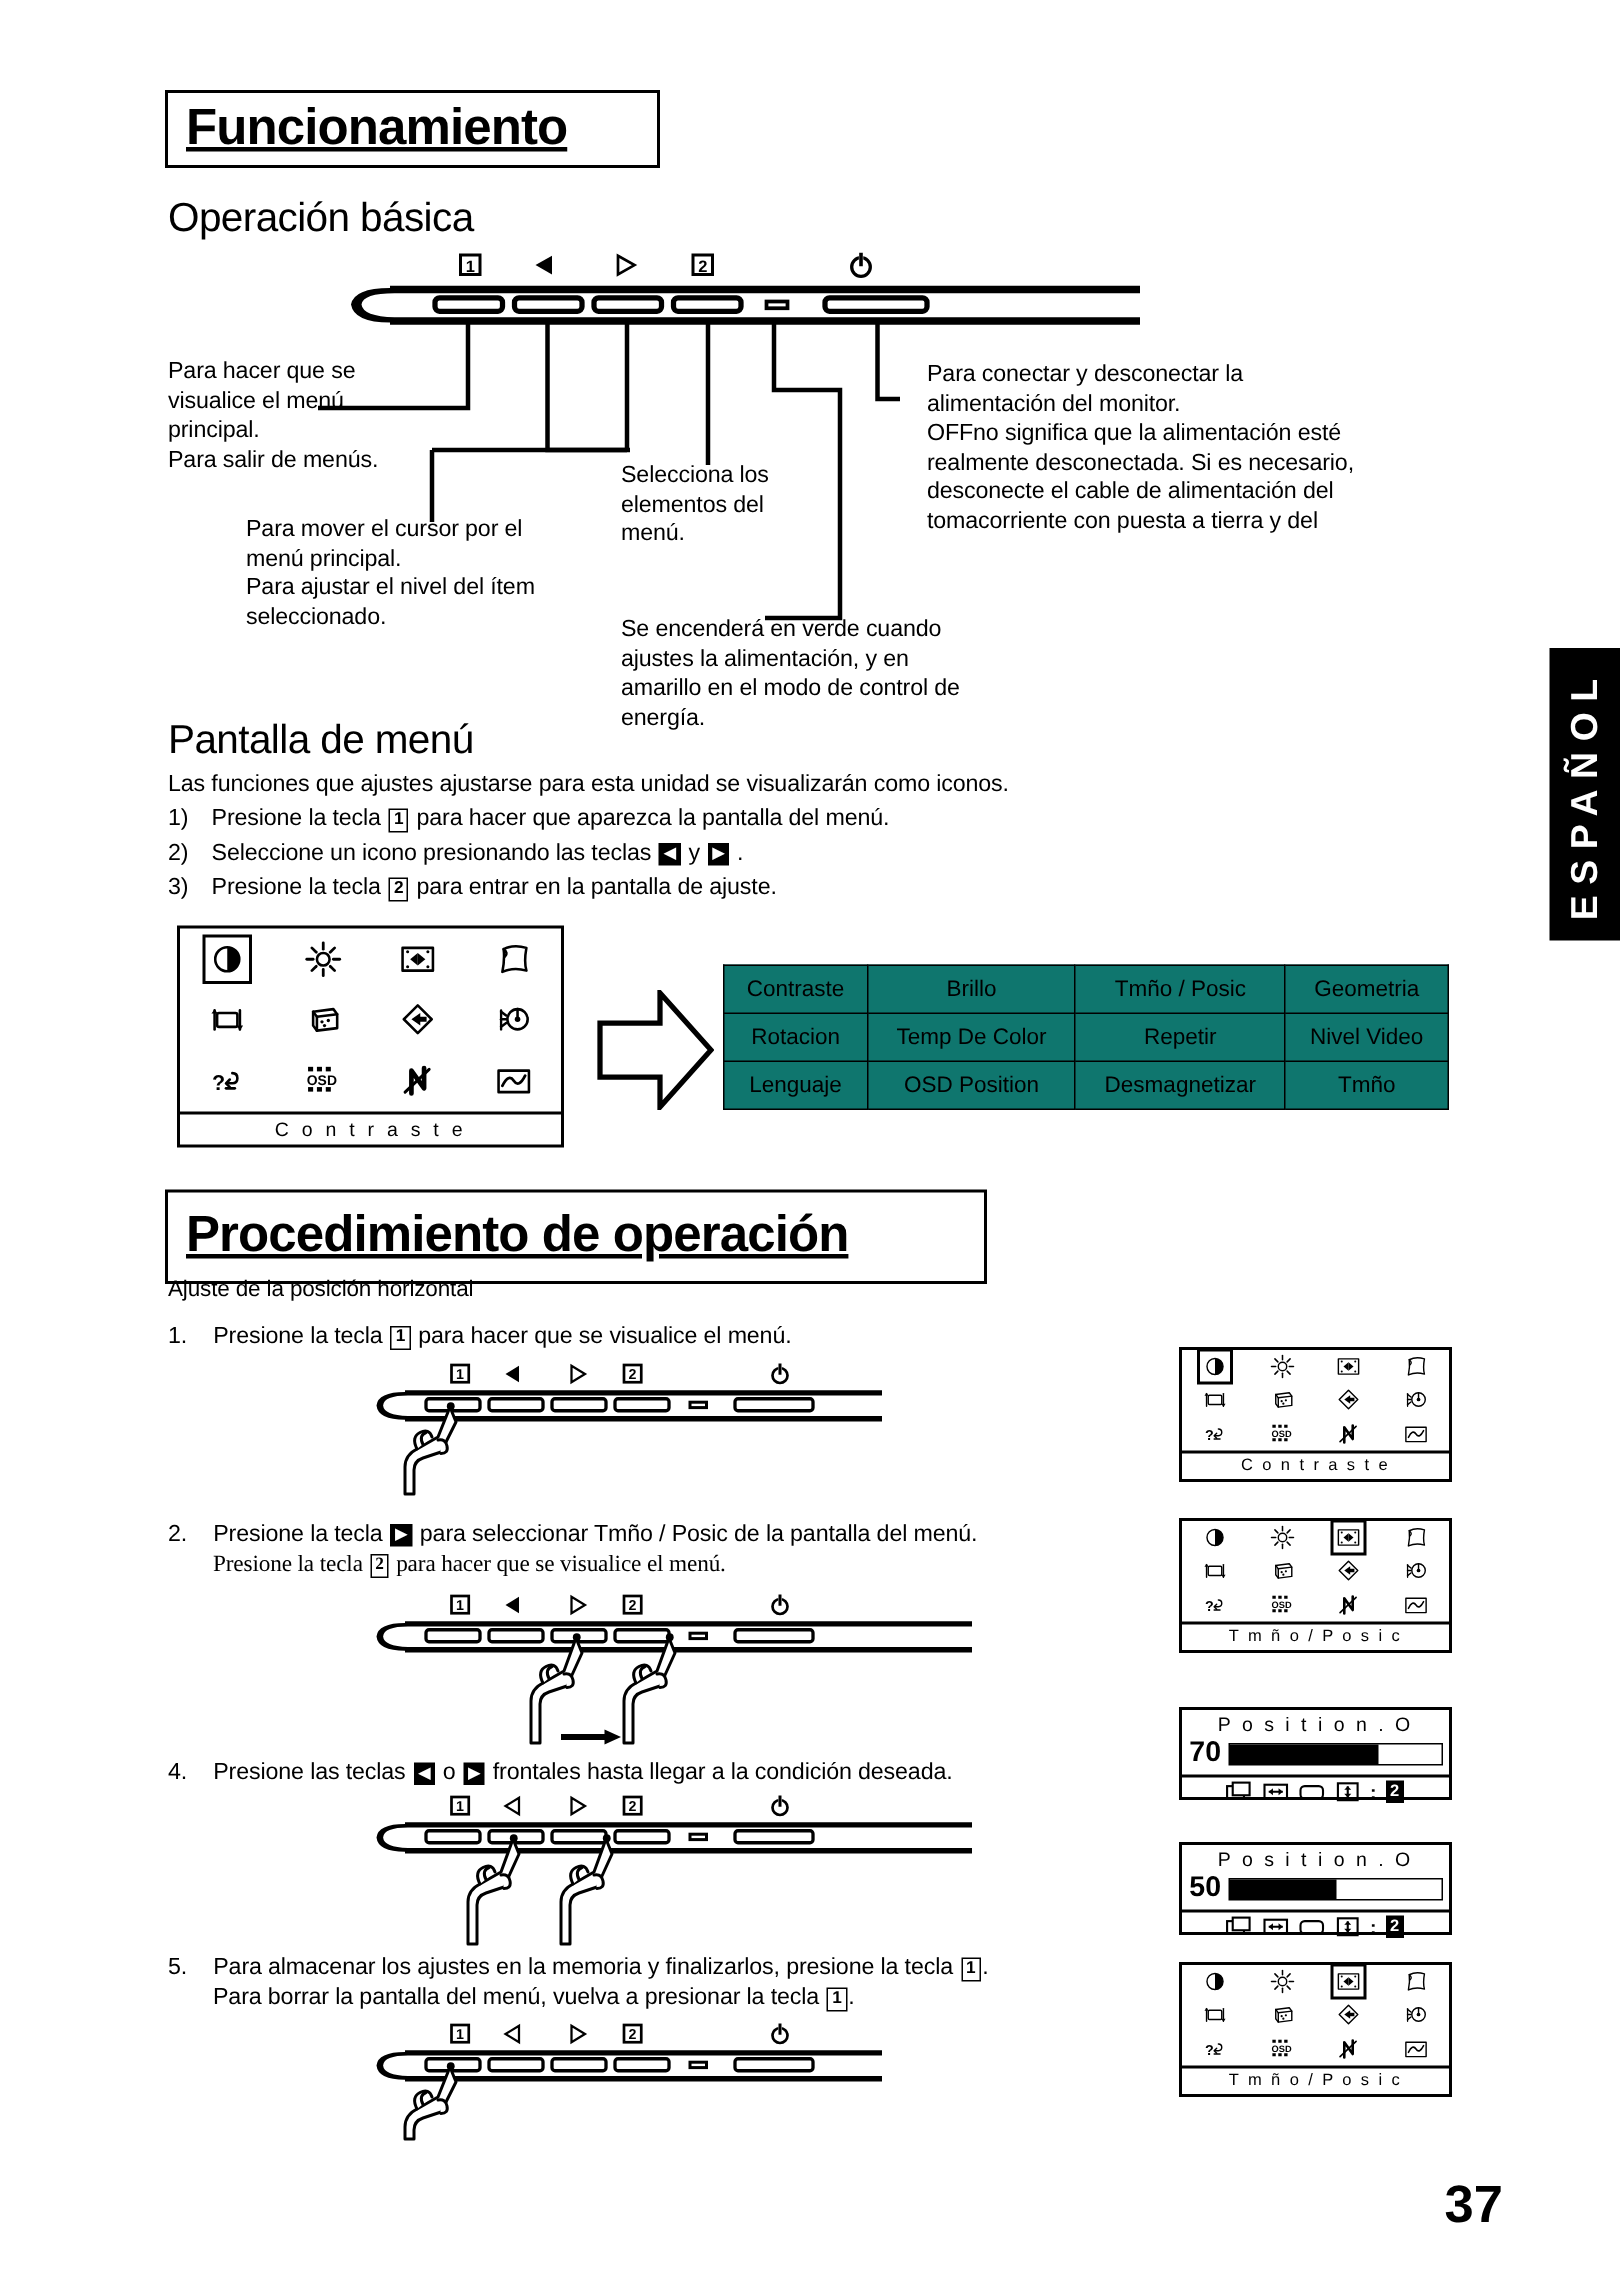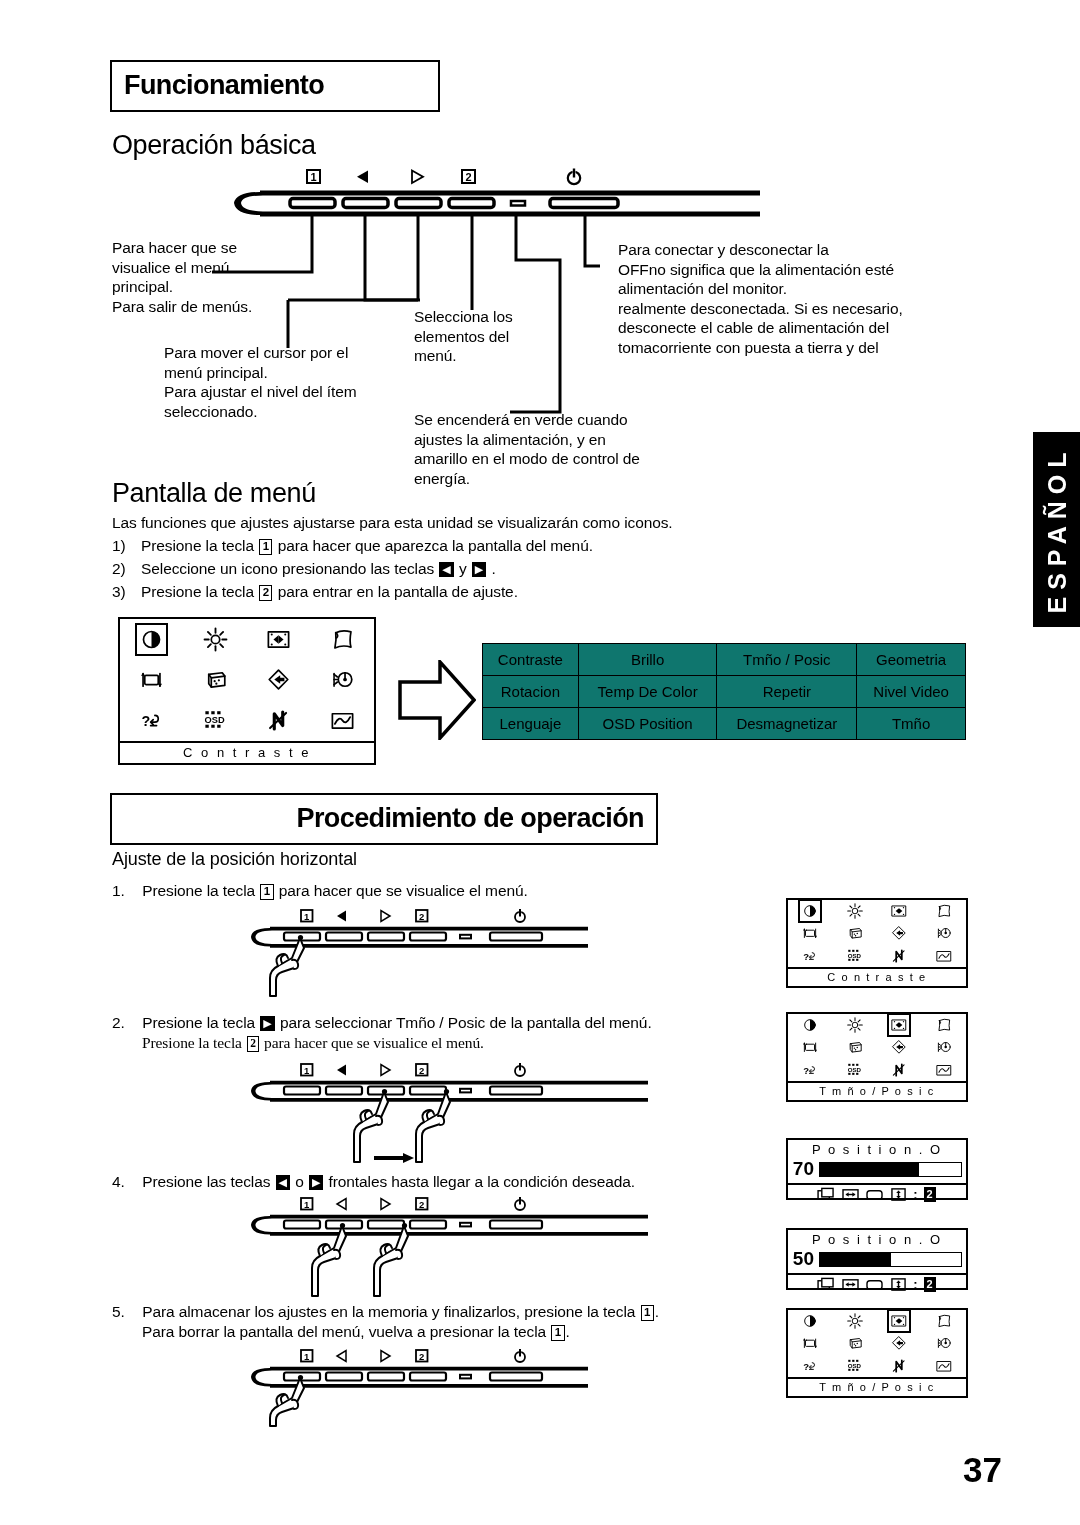--- a/index.html
+++ b/index.html
@@ -15,21 +15,21 @@
   .abs{position:absolute;}
   .txt{font-size:15.5px;line-height:19.5px;letter-spacing:-0.1px;}
 
   
   .banner{
     position:absolute;border:2.5px solid #000;background:#fff;
     display:flex;align-items:center;padding:2px 12px 5px 12px;
     box-sizing:border-box;
   }
   .banner span{
-    font-size:27px;font-weight:bold;letter-spacing:-0.6px;line-height:40px;
+    font-size:34px;font-weight:bold;letter-spacing:-0.6px;line-height:40px;text-decoration:underline;
   }
 
   
   .subhead{position:absolute;font-size:27px;line-height:31px;letter-spacing:-0.4px;}
 
   
   .sidetab{
     position:absolute;background:#000;color:#fff;
     display:flex;align-items:center;justify-content:center;
   }
@@ -186,22 +186,22 @@
   </div>
 
   <div class="abs txt" style="left:414px;top:307px;width:160px;">
     <div>Selecciona los</div>
     <div>elementos del</div>
     <div>menú.</div>
   </div>
 
   <div class="abs txt" style="left:618px;top:240px;width:380px;">
     <div>Para conectar y desconectar la</div>
+    <div>alimentación del monitor.</div>
     <div>OFFno significa que la alimentación esté</div>
-    <div>alimentación del monitor.</div>
     <div>realmente desconectada. Si es necesario,</div>
     <div>desconecte el cable de alimentación del</div>
     <div>tomacorriente con puesta a tierra y del</div>
   </div>
 
   <div class="abs txt" style="left:414px;top:410px;width:300px;">
     <div>Se encenderá en verde cuando</div>
     <div>ajustes la alimentación, y en</div>
     <div>amarillo en el modo de control de</div>
     <div>energía.</div>
@@ -372,25 +372,25 @@
         </tr>
         <tr>
           <td>Lenguaje</td>
           <td>OSD Position</td>
           <td>Desmagnetizar</td>
           <td>Tmño</td>
         </tr>
       </tbody>
   </table>
 
-  <div class="banner" style="left:110px;top:793px;width:548px;height:52px;justify-content:flex-end;">
+  <div class="banner" style="left:110px;top:793px;width:548px;height:63px;">
     <span>Procedimiento de operación</span>
   </div>
 
-  <div class="abs txt" style="left:112px;top:850px;font-size:18px;">Ajuste de la posición horizontal</div>
+  <div class="abs txt" style="left:112px;top:850px;font-size:15px;">Ajuste de la posición horizontal</div>
 
   <div class="abs txt" style="left:112px;top:881px;width:660px;">
     <span>1.</span>
     <span style="display:inline-block;width:9px;"></span>
     <span>Presione la tecla</span>
     <span class="keybox">1</span>
     <span>para hacer que se visualice el menú.</span>
   </div>
 
   <div class="bezel" style="left:248px;top:908px;">

